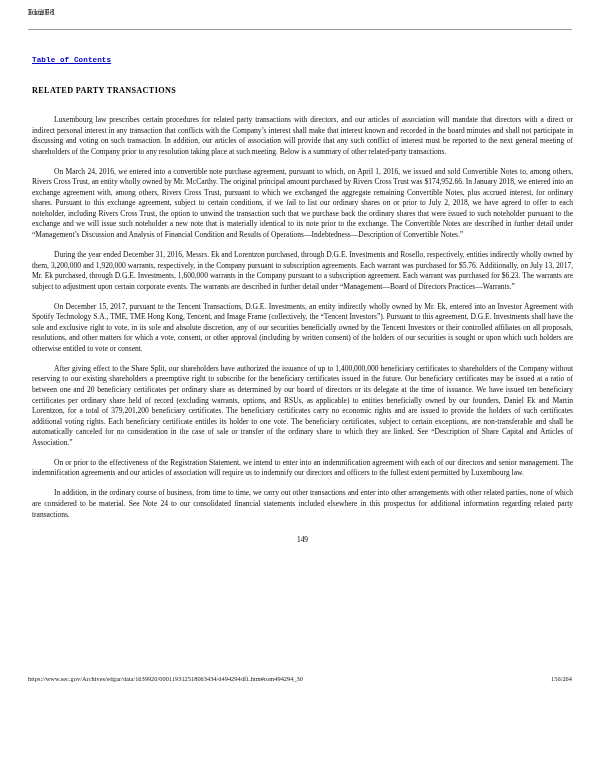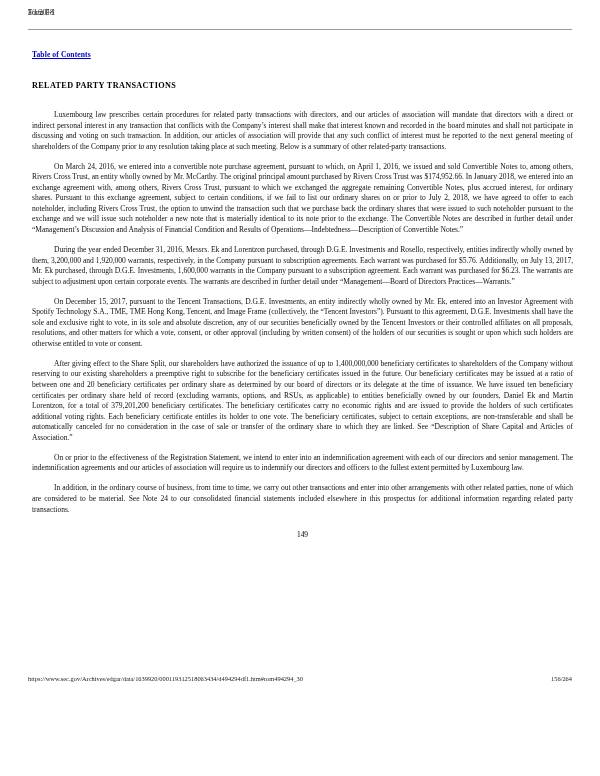--- a/index.html
+++ b/index.html
@@ -66,23 +66,23 @@
     top: 38px;
     width: 541px;
   }
 
   .toc-link {
     display: inline-block;
     color: #0000cc;
     text-decoration: underline;
     font-size: 7.6px;
     font-weight: bold;
-    font-family: Liberation Serif, serif;
+    font-family: Liberation Mono, monospace;
     letter-spacing: 0.1px;
-    margin-top: 12px;
+    margin-top: 18px;
     cursor: pointer;
   }
 
   h1.section-title {
     font-size: 8.2px;
     font-weight: bold;
     text-align: left;
     margin: 20px 0 0 0;
     letter-spacing: 0.35px;
     font-family: "Liberation Serif", "DejaVu Serif", serif;

